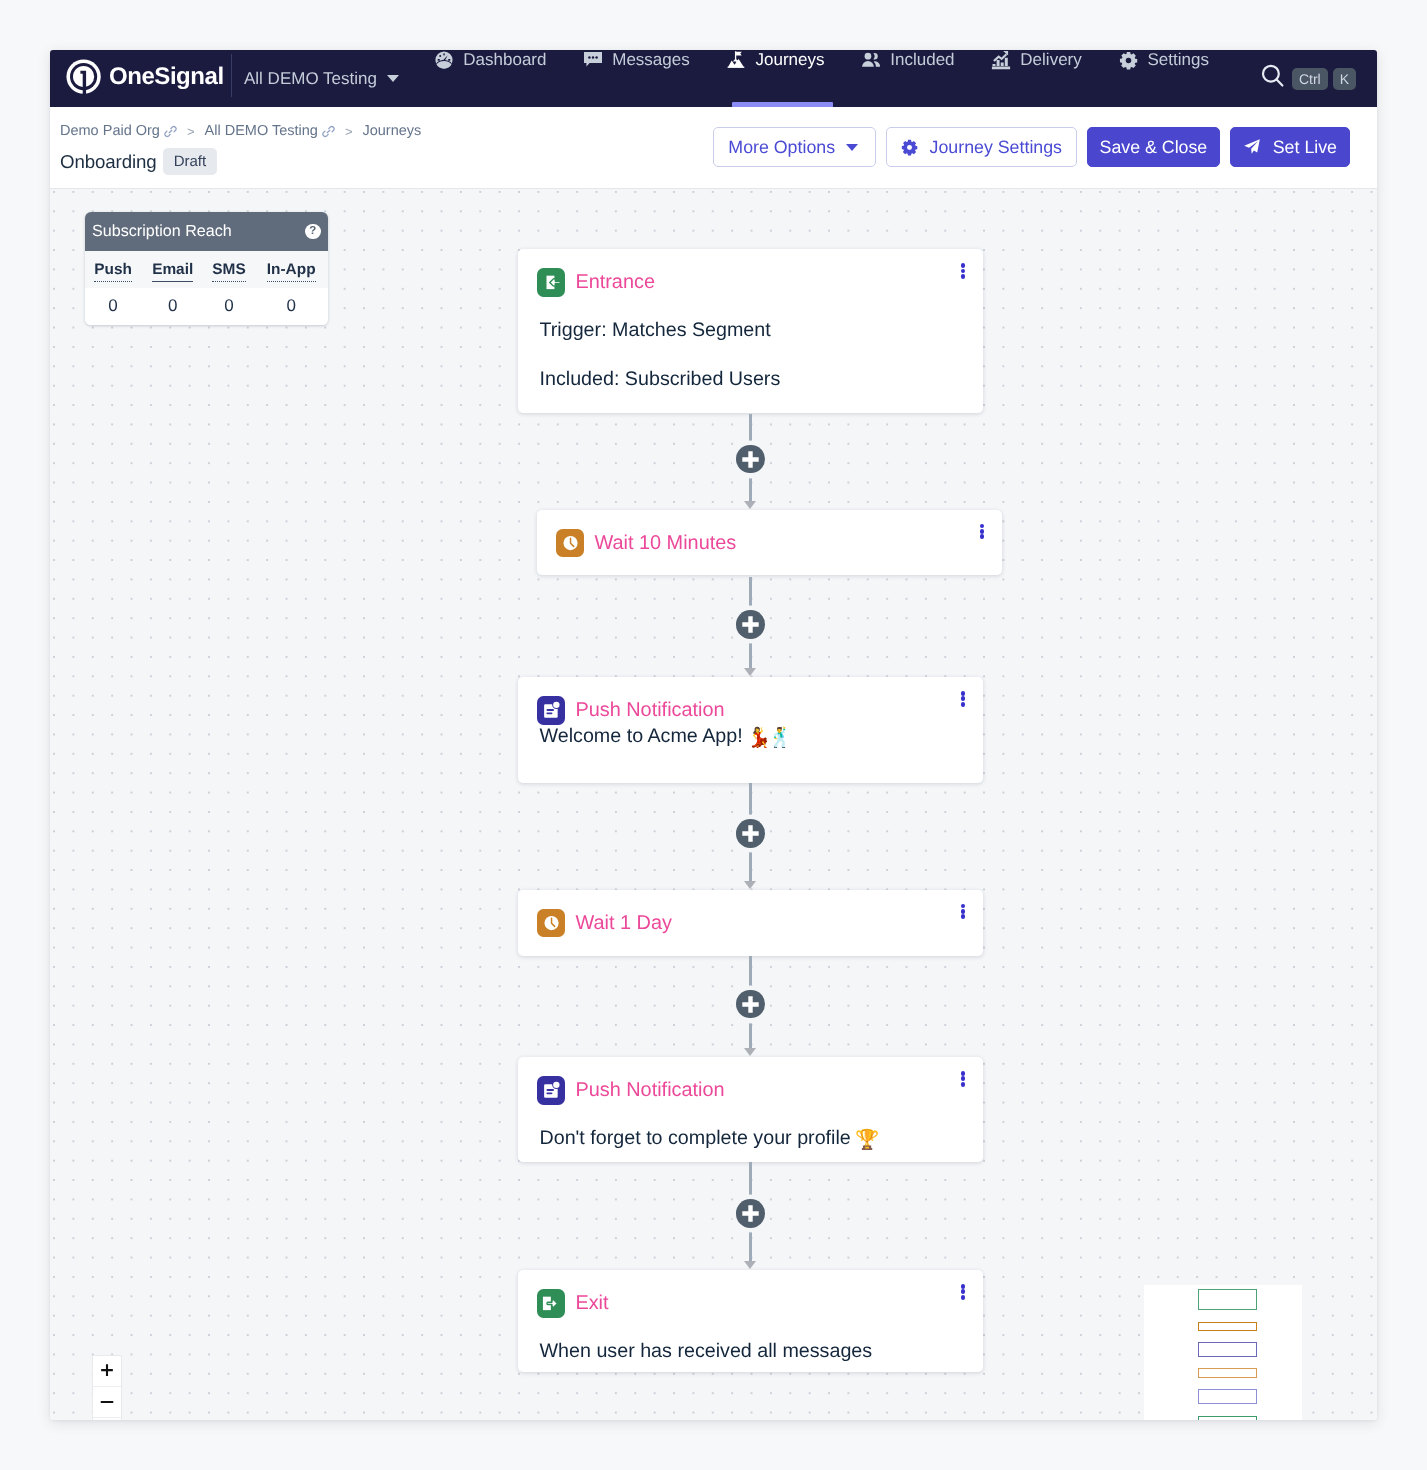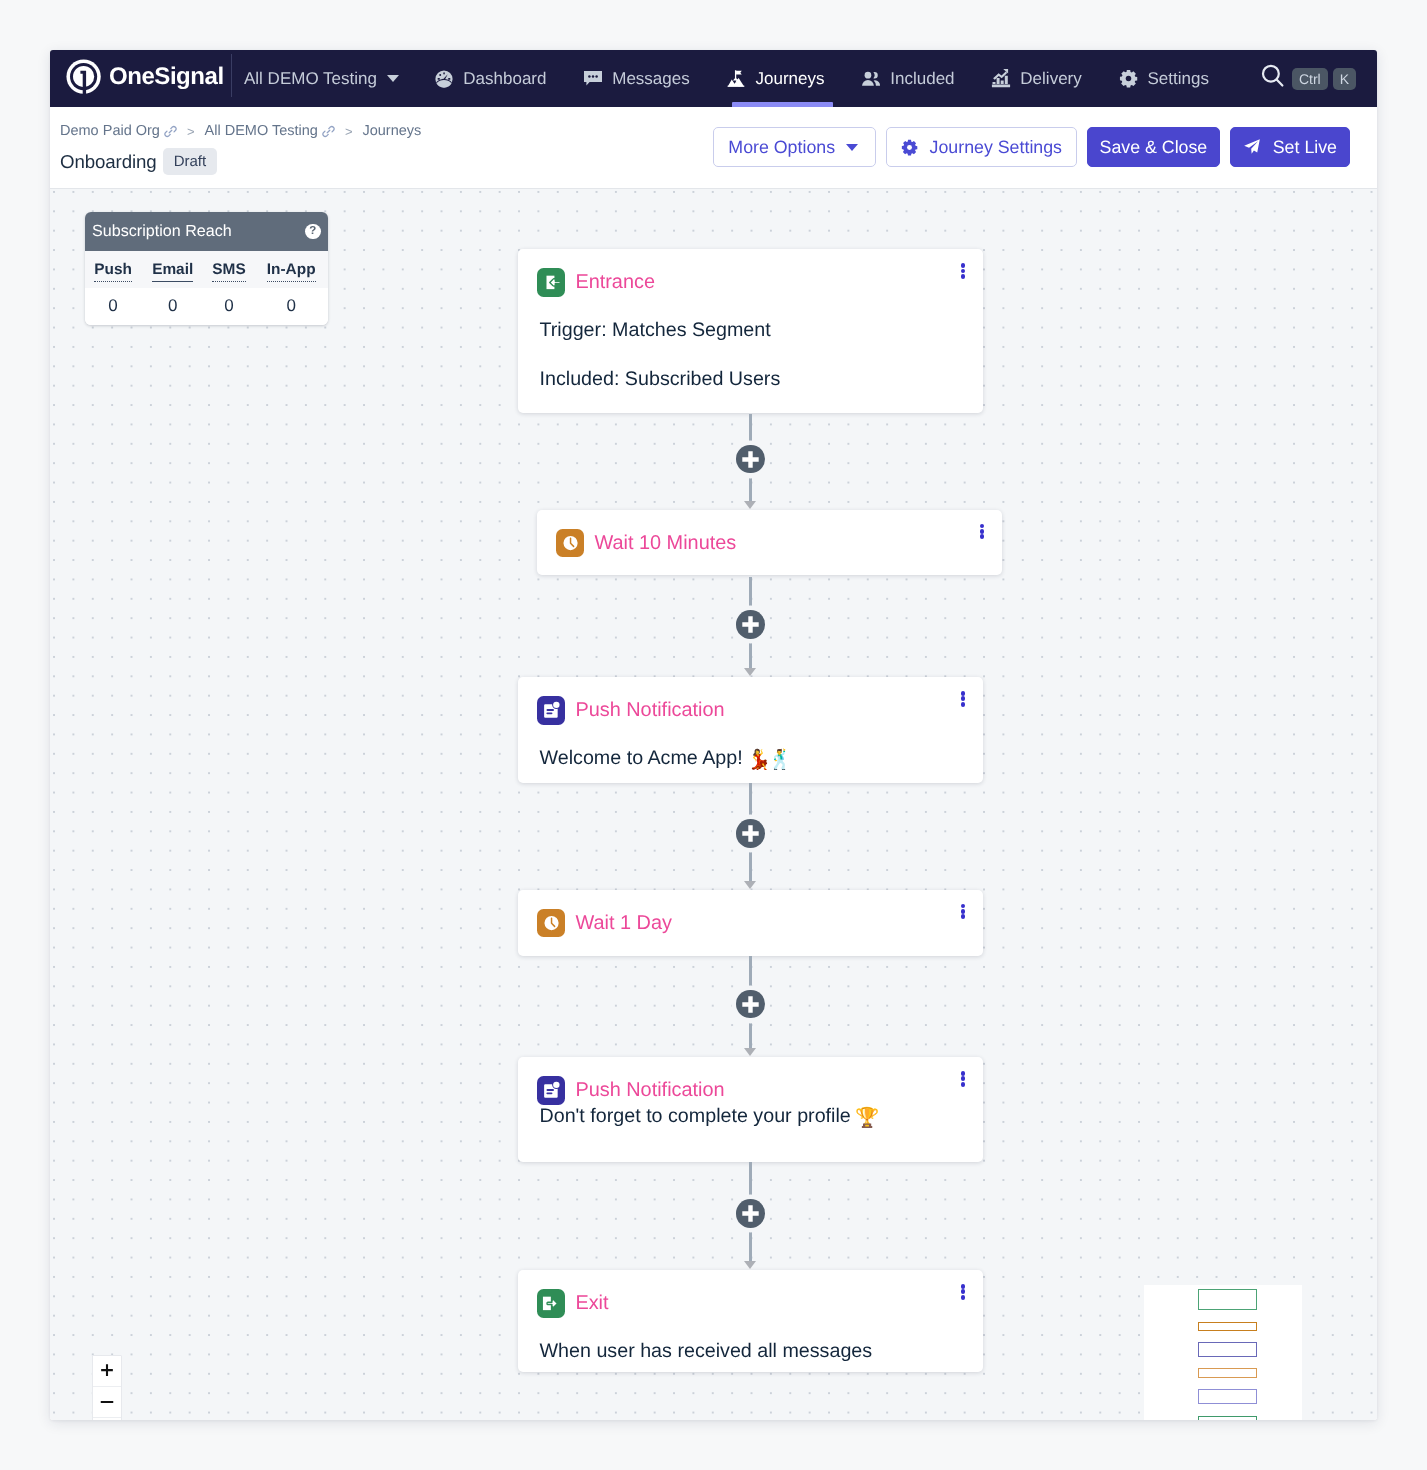--- a/index.html
+++ b/index.html
@@ -8,21 +8,21 @@
   .app{position:absolute;left:50px;top:50px;width:1327px;height:1370px;background:#fff;
        border-radius:3px;overflow:hidden;box-shadow:0 3px 14px rgba(30,40,70,.11),0 1px 3px rgba(30,40,70,.06);}
 
   
   .navbar{position:absolute;left:0;top:0;width:1327px;height:57px;background:#1b1b3f;display:flex;align-items:center;}
   .brand{display:flex;align-items:center;margin-left:16px;}
   .brand .logo{width:38px;height:38px;display:block;position:relative;top:-1px;}
   .brand .wordmark{margin-left:5px;display:block;}
   .navdivider{width:1px;height:43px;background:#3a3d63;margin-left:6px;position:relative;top:-3px;}
   .navitems{display:flex;align-items:center;height:57px;}
-  .navitem{display:flex;align-items:center;height:57px;padding:0 18.4px;position:relative;cursor:pointer;}
+  .navitem{display:flex;height:57px;padding:0 18.4px;position:relative;cursor:pointer;}
   .navitem .ni-ico{display:flex;align-items:center;justify-content:center;width:20px;height:20px;margin-right:9px;}
   .navitem .ni-lbl{font-size:17px;color:#c5ccd9;letter-spacing:0px;}
   .navitem.active .ni-lbl{color:#ffffff;}
   .navitem.active .under{position:absolute;left:23.4px;right:9.6px;bottom:0;height:4.7px;background:#8b8bf5;border-radius:1px 1px 0 0;}
   .orgsel{display:flex;align-items:center;padding:0 17px 0 12px;cursor:pointer;}
   .orgsel .ni-lbl{font-size:17px;color:#c5ccd9;}
   .caret{margin-left:10px;width:0;height:0;border-left:6px solid transparent;border-right:6px solid transparent;border-top:7px solid #c7cfda;}
   .searchgrp{display:flex;align-items:center;margin-left:auto;margin-right:21px;}
   .kbd{display:inline-block;background:#4b5664;color:#cfd7e2;font-size:14px;border-radius:5px;padding:0 7px;height:22px;line-height:22px;margin-left:5px;font-family:"Liberation Sans",sans-serif;}
 
@@ -349,21 +349,21 @@
                 <g mask="url(#pnmask)">
                   <path d="M7.2 9.3a1.1 1.1 0 0 1 1.1-1.1h11.5a1.1 1.1 0 0 1 1.1 1.1v11.5a1.1 1.1 0 0 1-1.1 1.1H8.3a1.1 1.1 0 0 1-1.1-1.1z" fill="#ffffff"></path>
                 </g>
                 <rect x="9.6" y="12.9" width="7.6" height="2.0" rx="1.0" fill="#3730a0"></rect>
                 <rect x="9.5" y="16.4" width="6.1" height="1.9" rx="0.95" fill="#3730a0"></rect>
                 <circle cx="19.55" cy="8.8" r="3.25" fill="#ffffff"></circle>
               </svg>
             </span>
             <span class="ntitle">Push Notification</span>
           </div>
-          <div class="nbody" style="margin-top:22px">Welcome to Acme App! <span class="emo">💃🕺</span></div>
+          <div class="nbody" style="">Welcome to Acme App! <span class="emo">💃🕺</span></div>
           <div class="kebab">
             <i></i>
             <i></i>
             <i></i>
           </div>
         </div>
         <div class="node" style="left:468px;top:700.5px;width:465px;height:66.5px;">
           <div class="node-hd">
             <span class="nico" style="background:#ca8027">
               <svg width="29" height="29" viewBox="0 0 29 29">
@@ -392,21 +392,21 @@
                 <g mask="url(#pnmask)">
                   <path d="M7.2 9.3a1.1 1.1 0 0 1 1.1-1.1h11.5a1.1 1.1 0 0 1 1.1 1.1v11.5a1.1 1.1 0 0 1-1.1 1.1H8.3a1.1 1.1 0 0 1-1.1-1.1z" fill="#ffffff"></path>
                 </g>
                 <rect x="9.6" y="12.9" width="7.6" height="2.0" rx="1.0" fill="#3730a0"></rect>
                 <rect x="9.5" y="16.4" width="6.1" height="1.9" rx="0.95" fill="#3730a0"></rect>
                 <circle cx="19.55" cy="8.8" r="3.25" fill="#ffffff"></circle>
               </svg>
             </span>
             <span class="ntitle">Push Notification</span>
           </div>
-          <div class="nbody" style="">Don't forget to complete your profile <span class="emo">🏆</span></div>
+          <div class="nbody" style="margin-top:22px">Don't forget to complete your profile <span class="emo">🏆</span></div>
           <div class="kebab">
             <i></i>
             <i></i>
             <i></i>
           </div>
         </div>
         <div class="node" style="left:468px;top:1081px;width:465px;height:102px;">
           <div class="node-hd">
             <span class="nico" style="background:#2f8d56">
               <svg width="29" height="29" viewBox="0 0 29 29">

